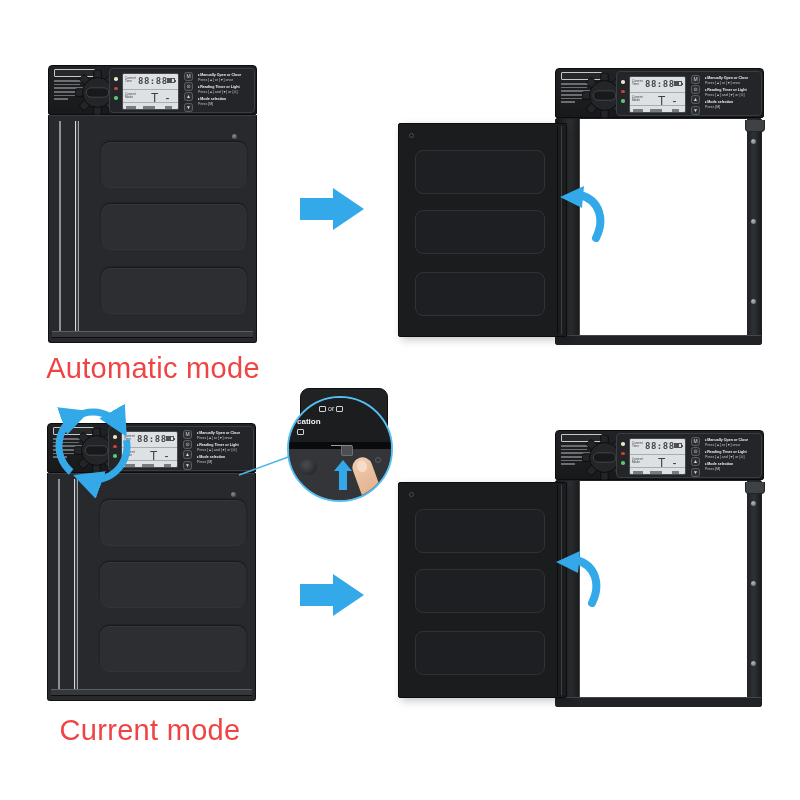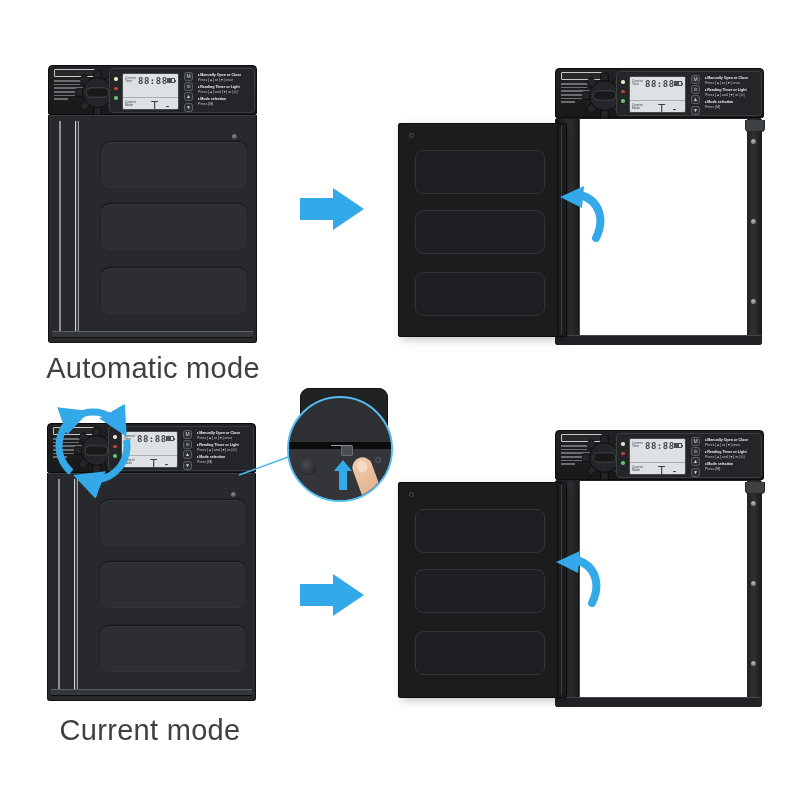--- a/index.html
+++ b/index.html
@@ -15,21 +15,21 @@
   .fineprint{position:absolute;left:5px;top:14px;width:30px}
   .fineprint i{display:block;height:1.5px;background:#85898c;margin-bottom:2.2px;opacity:.75}
   .fineprint i:nth-child(2){width:26px}.fineprint i:nth-child(4){width:22px}.fineprint i:nth-child(6){width:14px}
   .gear{position:absolute;left:26px;top:4px;width:45px;height:45px}
   .cp-right{position:absolute;left:60px;top:2px;width:146px;height:45px;background:#232528;border:1px solid #3b3e41;border-radius:4px}
   .leds{position:absolute;left:4px;top:8px}
   .led{display:block;width:3.5px;height:3.5px;border-radius:50%;margin-bottom:6px}
   .led-y{background:#e9e6c4}.led-r{background:#cc4233}.led-g{background:#5ec76d}
   .lcd{position:absolute;left:12px;top:4px;width:57px;height:37px;background:#dde1e3;border:1px solid #46494c;border-radius:2px;overflow:hidden}
   .lrow{position:relative}
-  .r1{height:24px;border-bottom:1px solid #a7adb0}
+  .r1{height:16px;border-bottom:1px solid #a7adb0}
   .r2{height:13px;border-bottom:1px solid #a7adb0}
   .r3{height:8px}
   .llbl{left:2px;top:2px;width:30px;white-space:normal;font-size:7px;color:#3c4144}
   .ltime{position:absolute;left:15px;top:2px;font-family:"DejaVu Sans Mono",monospace;font-weight:bold;font-size:9px;letter-spacing:.5px;color:#41464a}
   .lmode{position:absolute;left:28px;top:1px;font-weight:normal;font-size:12px;letter-spacing:2px;color:#3a3f43}
   .batt{position:absolute;right:3px;top:4px;width:8px;height:4.5px;border:1px solid #4c5053;background:linear-gradient(90deg,#4c5053 70%,transparent 70%)}
   .batt::after{content:"";position:absolute;right:-2px;top:1px;width:1.5px;height:2px;background:#4c5053}
   .r3 i{position:absolute;top:3px;height:2.5px;background:#767c80}
   .r3 i:nth-child(1){left:3px;width:10px}.r3 i:nth-child(2){left:20px;width:12px}.r3 i:nth-child(3){left:42px;width:7px}
   .btns{position:absolute;left:74px;top:3px;width:10px}
@@ -41,21 +41,21 @@
   .i-t1{top:3px}.i-d1{top:8px}.i-t2{top:15px}.i-d2{top:20px}.i-t3{top:27px}.i-d3{top:32px}
   .mbody{position:absolute;left:0;top:50px;width:209px;height:228px;background:#27292c;border:1px solid #101112;border-top:1px solid #3a3d40;border-radius:0 0 3px 3px}
   .rail-a{position:absolute;left:10px;top:5px;bottom:11px;width:1.5px;background:#8e9194}
   .rail-b{position:absolute;left:26px;top:5px;bottom:11px;width:4px;background:#3f4245;border-left:1px solid #d6d8da;border-right:1px solid #9fa2a5}
   .dpanel{position:absolute;left:52px;width:146px;height:45px;background:#2c2e31;border-radius:9px;
           box-shadow:0 -1px 2px rgba(0,0,0,.55),0 1px 1px rgba(255,255,255,.07),inset 0 1px 1px rgba(255,255,255,.05)}
   .screw{position:absolute;left:183px;top:18px;width:5px;height:5px;border-radius:50%;background:radial-gradient(circle at 35% 35%,#8b8e91,#3a3d40)}
   .bottom-rail{position:absolute;left:3px;right:3px;bottom:4px;height:7px;background:#35383b;border-top:1px solid #5c5f63;border-bottom:1px solid #0e0f10}
 
   
-  .mode-label{position:absolute;width:250px;text-align:center;font-size:29px;color:#404040;letter-spacing:.3px}
+  .mode-label{position:absolute;width:250px;text-align:center;font-size:29px;color:#ef4444;letter-spacing:.3px}
 
   
   .assembly{position:absolute;width:382px;height:292px}
   .frame{position:absolute;left:165px;top:58px;width:207px;height:227px;background:#fff;border:1px solid #202225;border-radius:2px}
   .frame-left{position:absolute;left:0;top:0;bottom:0;width:24px;background:linear-gradient(90deg,#141517,#2e3134 60%,#1a1c1e);border-right:1px solid #45484c}
   .frame-right{position:absolute;right:0;top:0;bottom:0;width:14px;background:linear-gradient(90deg,#202225,#2f3235,#191b1d)}
   .frame-bottom{position:absolute;left:0;right:0;bottom:0;height:9px;background:#202225;border-top:1px solid #44474a}
   .fscrew{position:absolute;left:4px;width:5px;height:5px;border-radius:50%;background:radial-gradient(circle at 35% 35%,#b9bcbf,#5a5d60)}
   .s1{top:20px}.s2{top:100px}.s3{top:180px}
   .latch{position:absolute;left:355px;top:60px;width:20px;height:12px;background:#3f4245;border:1px solid #222426;border-top:none;border-radius:0 0 4px 4px}
@@ -349,20 +349,29 @@
     <path d="M28.1,74 A34,34 0 0 1 38.4,16" marker-end="url(#ah)"></path>
   </g>
 </svg>
 
 <svg class="conn" viewBox="0 0 56 26">
   <line x1="2" y1="23" x2="54" y2="4" stroke="#49b4eb" stroke-width="1.6"></line>
 </svg>
 
 <div class="inset-photo"></div>
 <div class="inset-circle">
+  <div class="ic-panel">
+    <div class="frag1">
+      <i class="fbox"></i>
+      <span>or</span>
+      <i class="fbox"></i>
+    </div>
+    <div class="frag2">cation</div>
+    <i class="fbox fb3"></i>
+  </div>
   <div class="ic-edge">
       <i></i>
     </div>
   <div class="ic-body">
     <i class="ic-knob"></i>
     <i class="ic-screw"></i>
   </div>
   <div class="ic-btn"></div>
   <div class="finger">
       <i class="nail"></i>

